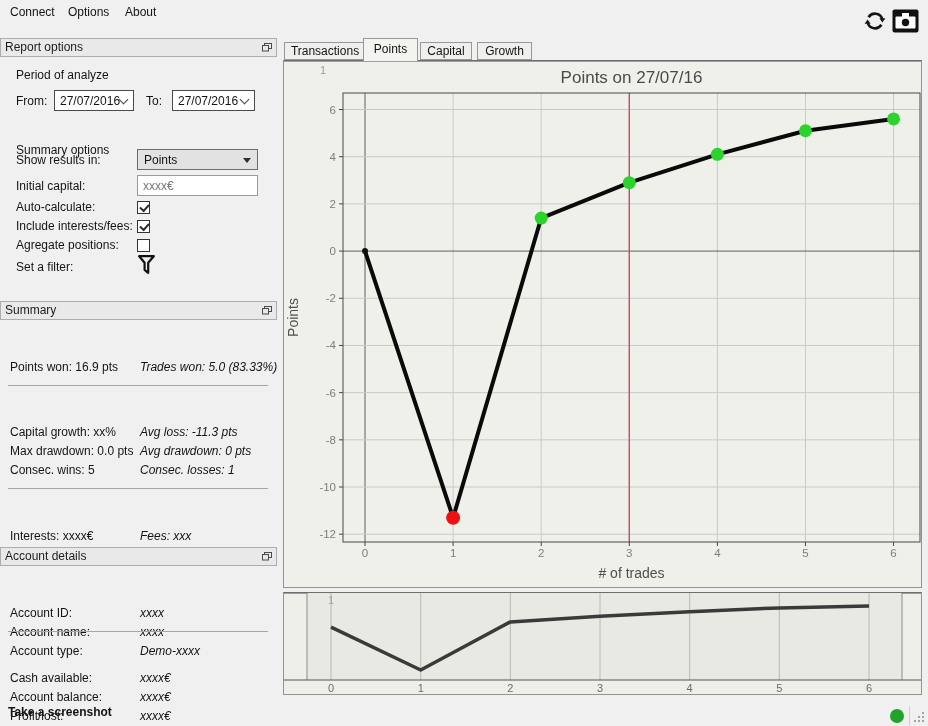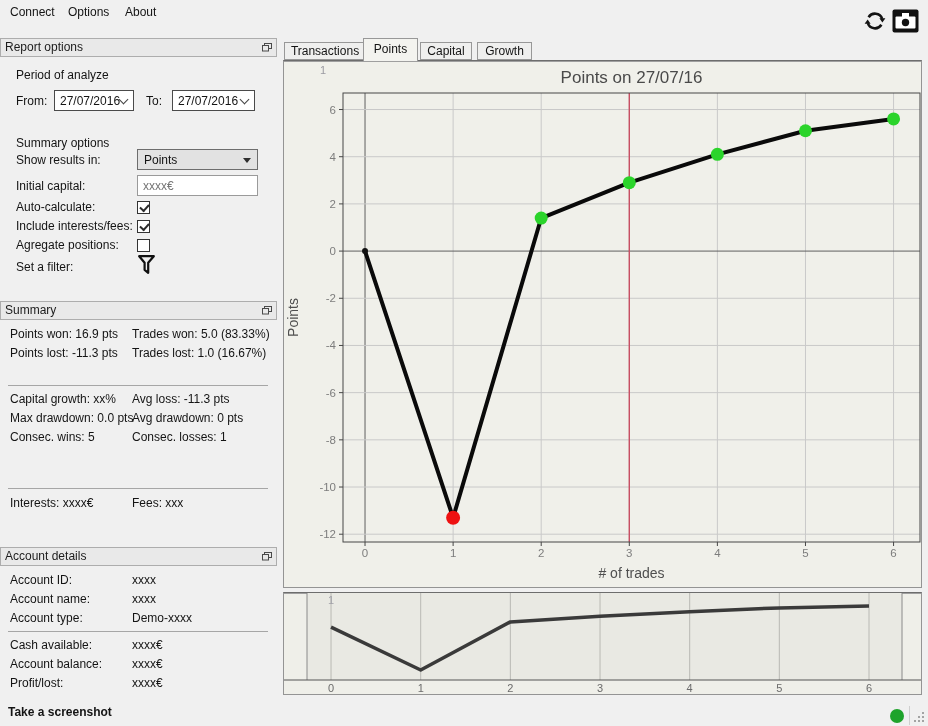--- a/index.html
+++ b/index.html
@@ -48,25 +48,25 @@
   .checkbox{
     position:absolute;width:13px;height:13px;box-sizing:border-box;
     background:#fff;border:1px solid #333;
   }
   .checkbox.checked::after{
     content:"";position:absolute;left:2px;top:2px;width:7px;height:4px;
     border-left:2px solid #2b2b2b;border-bottom:2px solid #2b2b2b;
     transform:rotate(-48deg);
   }
   
-  .rowgroup{position:absolute;left:0;width:277px;}
+  .rowgroup{position:absolute;left:0;width:277px;margin-top:33px;}
   .srow{position:relative;height:19px;}
   .scell{position:absolute;top:0;line-height:19px;white-space:nowrap;}
   .scell.c1{left:10px;}
-  .scell.c2{left:132px;}
+  .scell.c2{left:140px;font-style:italic;}
   .sep{position:absolute;left:8px;width:260px;height:1px;background:#a6a6a6;}
   
   .tab{
     position:absolute;top:42px;height:18px;box-sizing:border-box;
     background:#efefee;border:1px solid #989898;text-align:center;
     line-height:16px;cursor:default;
   }
   .tab.active{
     top:38px;height:23px;background:#f3f3ef;border-bottom:none;z-index:6;
     line-height:21px;
@@ -130,21 +130,21 @@
 <div class="datefield" style="left:54px;top:90px;width:80px">
   <span>27/07/2016</span>
   <span class="chev"></span>
 </div>
 <div class="lbl" style="left:146px;top:94px">To:</div>
 <div class="datefield" style="left:172px;top:90px;width:83px">
   <span>27/07/2016</span>
   <span class="chev"></span>
 </div>
 
-<div class="lbl" style="left:16px;top:136px">Summary options</div>
+<div class="lbl" style="left:16px;top:143px">Summary options</div>
 
 <div class="lbl" style="left:16px;top:153px">Show results in:</div>
 <div class="combo" style="left:137px;top:149px;width:121px">
   <span>Points</span>
   <span class="arrow"></span>
 </div>
 
 <div class="lbl" style="left:16px;top:179px">Initial capital:</div>
 <input class="textinput" style="left: 137px; top: 175px;" disabled="" placeholder="xxxx€">
 
@@ -170,24 +170,20 @@
     <svg width="10" height="9" viewBox="0 0 10 9">
       <rect x="2.5" y="0.5" width="7" height="5" fill="none" stroke="#4a4a4a"></rect>
       <rect x="0.5" y="2.5" width="6" height="5.5" fill="#e9e9e9" stroke="#4a4a4a"></rect>
     </svg>
   </span>
 </div>
 <div class="rowgroup" style="top:325px" id="summary-g0">
     <div class="srow">
       <span class="scell c1">Points won: 16.9 pts</span>
       <span class="scell c2">Trades won: 5.0 (83.33%)</span>
-    </div>
-    <div class="srow">
-      <span class="scell c1">Points lost: -11.3 pts</span>
-      <span class="scell c2">Trades lost: 1.0 (16.67%)</span>
     </div>
   </div>
 <div class="sep" style="top:385px"></div>
 <div class="rowgroup" style="top:390px" id="summary-g1">
     <div class="srow">
       <span class="scell c1">Capital growth: xx%</span>
       <span class="scell c2">Avg loss: -11.3 pts</span>
     </div>
     <div class="srow">
       <span class="scell c1">Max drawdown: 0.0 pts</span>

